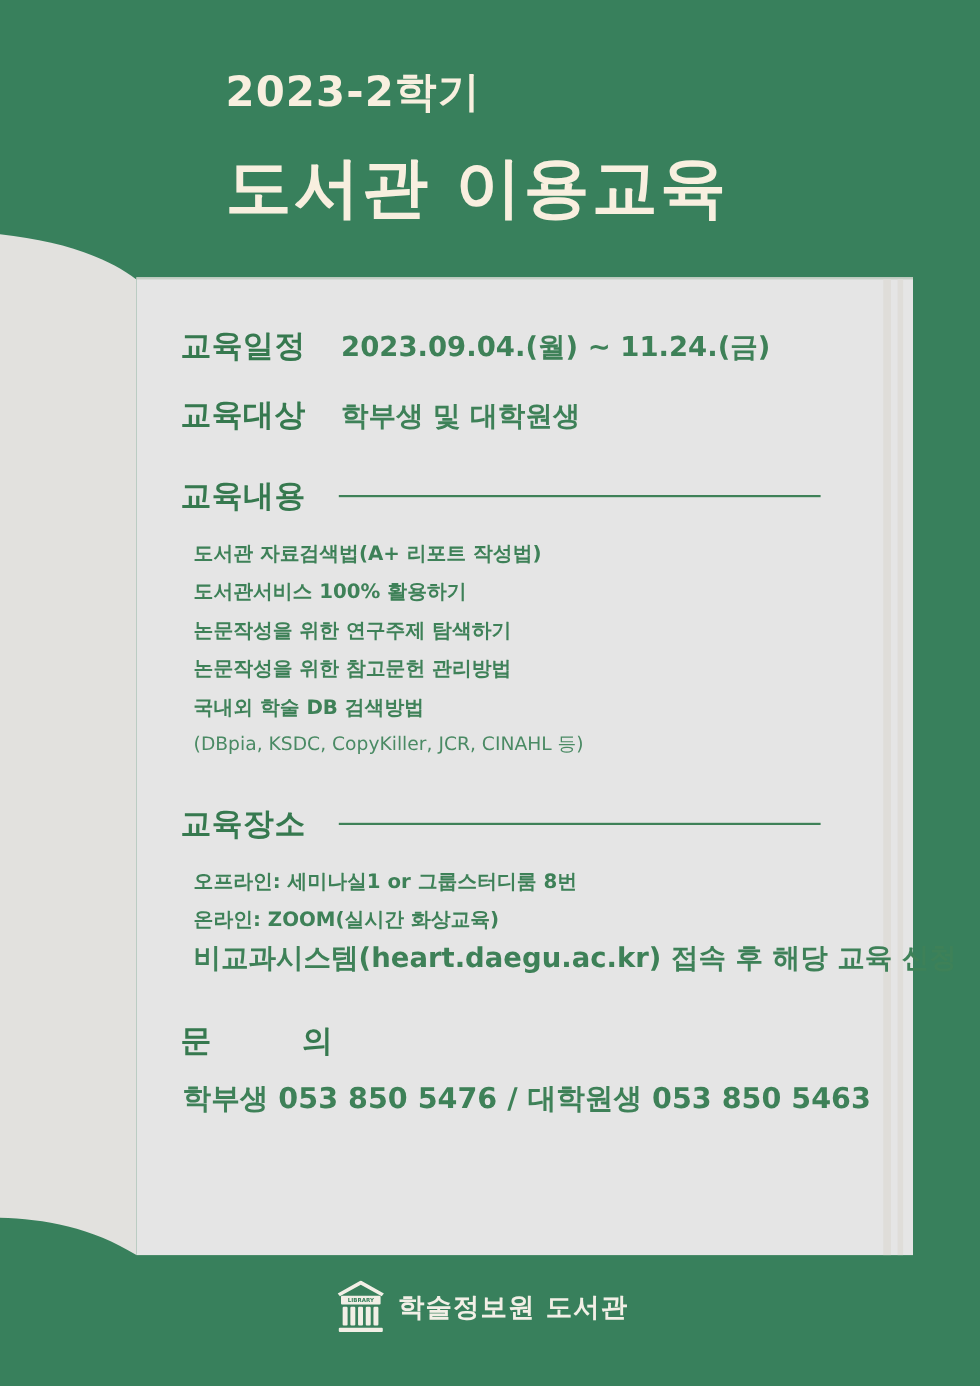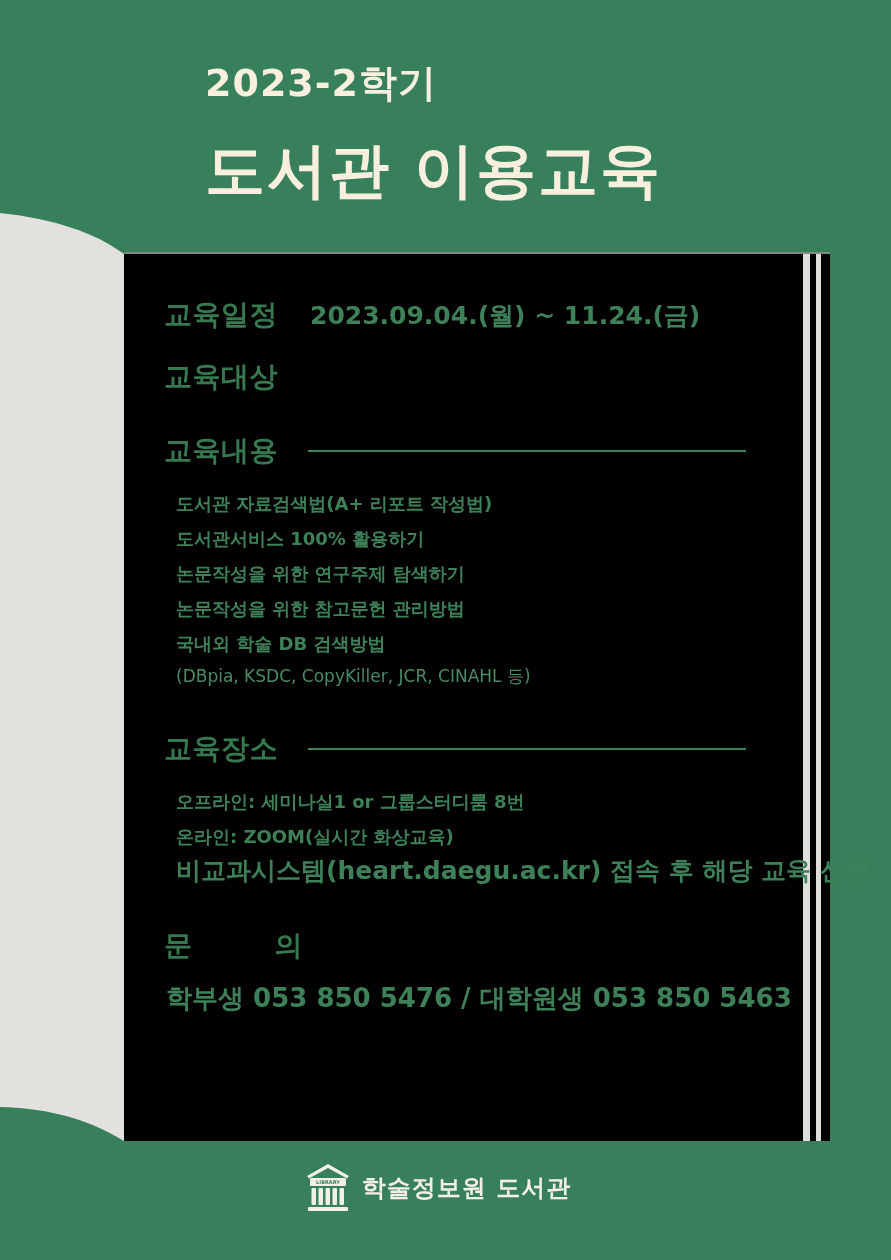--- a/index.html
+++ b/index.html
@@ -20,21 +20,21 @@
   .main-title {
     margin-top:22px; font-size:60px; font-weight:bold; letter-spacing:2px;
     white-space:nowrap;
   }
 
   
   .book-back-svg { position:absolute; left:0; top:0; width:891px; height:1260px; pointer-events:none; }
 
   .page {
     position:absolute; left:124px; top:252px; width:706px; height:889px;
-    background:#000000;
+    background:#e5e5e5;
   }
   .page::before { 
     content:""; position:absolute; left:0; right:0; top:0; height:2px;
     background:#B8C6B6; opacity:.7;
   }
   .page-stripe { position:absolute; top:2px; bottom:0; background:#DFDDD9; }
   .stripe-a { right:20px; width:7px; }
   .stripe-b { right:9px;  width:5px; }
 
   
@@ -99,20 +99,21 @@
 
     <div class="content">
 
       <div class="info-row">
         <div class="info-label">교육일정</div>
         <div class="info-value">2023.09.04.(월) ~ 11.24.(금)</div>
       </div>
 
       <div class="info-row">
         <div class="info-label">교육대상</div>
+        <div class="info-value">학부생 및 대학원생</div>
       </div>
 
       <div class="section-heading-row">
         <div class="section-heading">교육내용</div>
         <div class="heading-rule"></div>
       </div>
       <ul class="item-list">
         <li>도서관 자료검색법(A+ 리포트 작성법)</li>
         <li>도서관서비스 100% 활용하기</li>
         <li>논문작성을 위한 연구주제 탐색하기</li>

